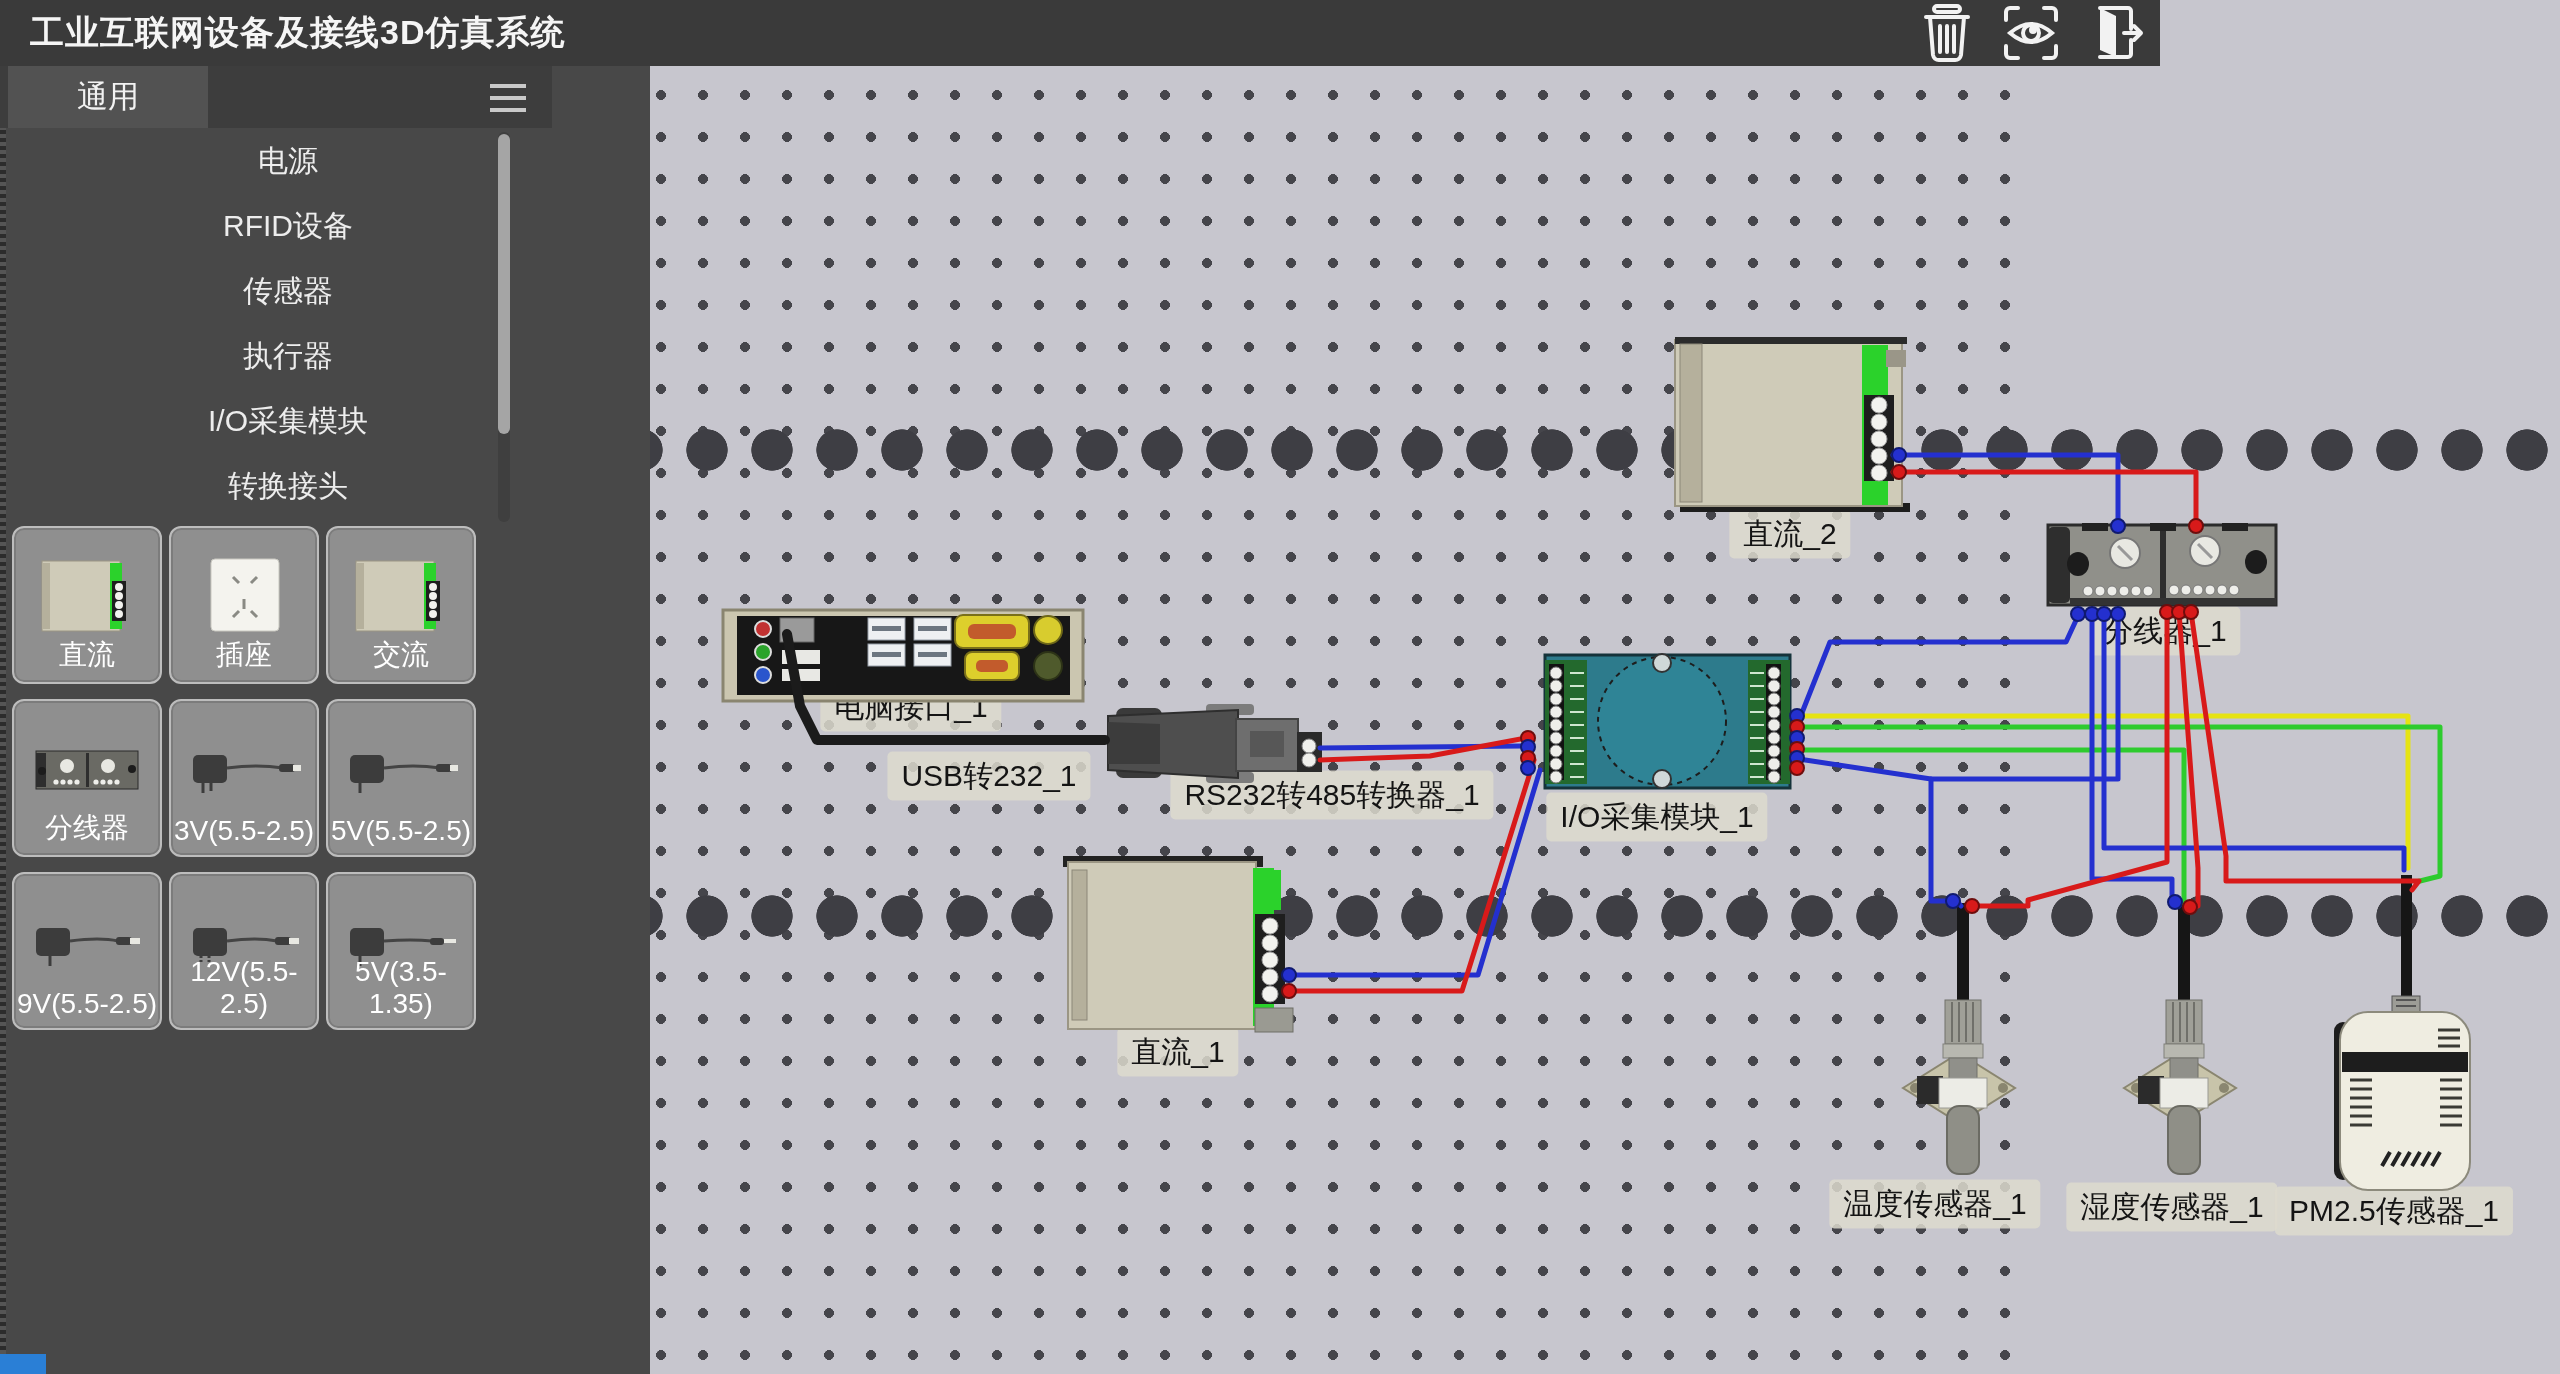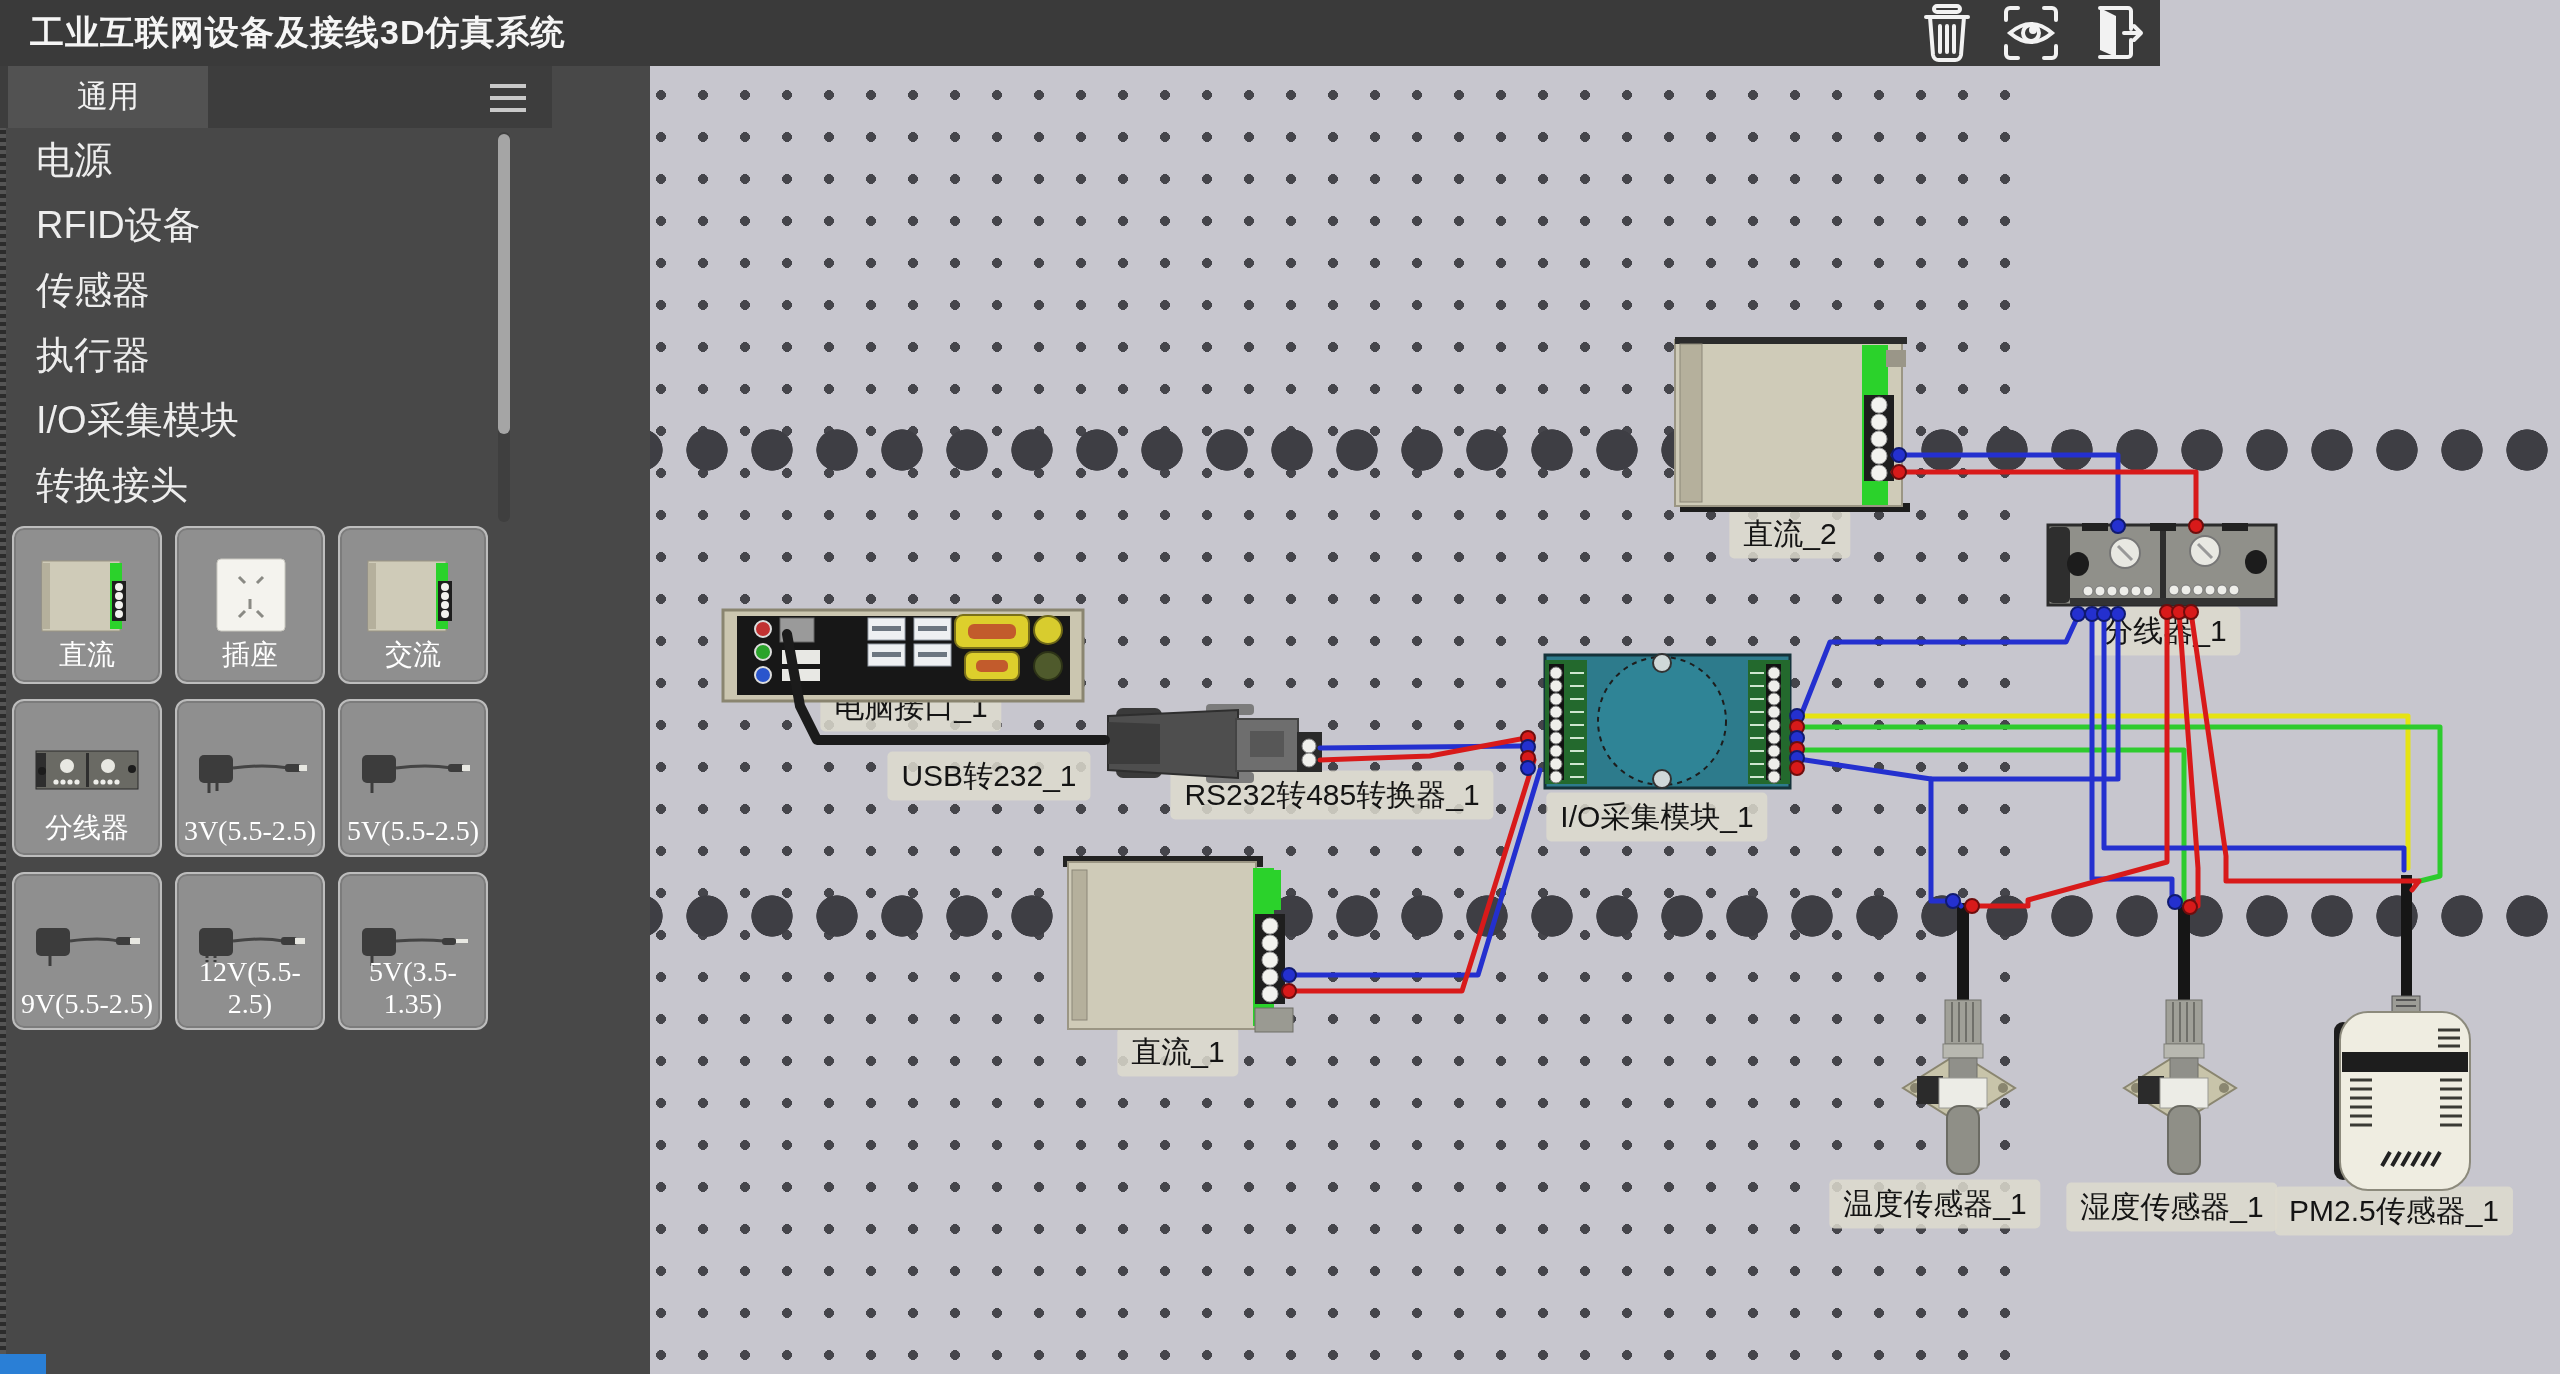--- a/index.html
+++ b/index.html
@@ -28,26 +28,26 @@
   #sidebar{position:absolute;left:0;top:66px;width:650px;height:1308px;background:#484848;
     z-index:6;}
   #sidebar::before{content:"";position:absolute;left:0;top:0;bottom:0;width:6px;
     background:repeating-linear-gradient(#2c2c2c 0 4px,#555 4px 8px);}
   #tabstrip{position:absolute;left:0;top:0;width:552px;height:62px;background:#3d3d3d;}
   #tab-general{position:absolute;left:8px;top:0;width:200px;height:62px;background:#525252;
     color:#f2f2f2;font-size:31px;display:flex;align-items:center;justify-content:center;cursor:pointer;}
   #hamburger{position:absolute;right:26px;top:18px;width:36px;height:28px;cursor:pointer;}
   #hamburger div{height:4px;background:#c9c9c9;margin-bottom:8px;}
   #menu{position:absolute;left:0;top:62px;width:552px;}
-  .menu-item{height:65px;line-height:65px;padding-left:36px;color:#ededed;font-size:38px;cursor:pointer;}
+  .menu-item{height:65px;line-height:65px;padding-left:24px;color:#ededed;font-size:30px;cursor:pointer;text-align:center;}
   #scroll-track{position:absolute;left:498px;top:66px;width:12px;height:390px;background:#3f3f3f;border-radius:6px;}
   #scroll-thumb{position:absolute;left:498px;top:68px;width:12px;height:300px;background:#a5a5a5;border-radius:6px;cursor:pointer;}
   
   #grid{position:absolute;left:12px;top:460px;display:grid;
-    grid-template-columns:150px 150px 150px;grid-auto-rows:158px;gap:15px 13px;font-family:Liberation Serif, serif;}
+    grid-template-columns:150px 150px 150px;grid-auto-rows:158px;gap:15px 7px;}
   .card{background:#8f8f8f;border:2px solid #bdbdbd;border-radius:12px;position:relative;
     cursor:pointer;box-shadow:inset 0 0 0 2px #7c7c7c;}
   .card-label{position:absolute;bottom:8px;width:100%;text-align:center;color:#fff;font-size:28px;}
   .card-icon{position:absolute;left:50%;top:44%;transform:translate(-50%,-50%);}
   #blue-chip{position:absolute;left:0;bottom:0;width:46px;height:20px;z-index:7;}
 </style>
 </head>
 <body>
 
 <div id="stage">

